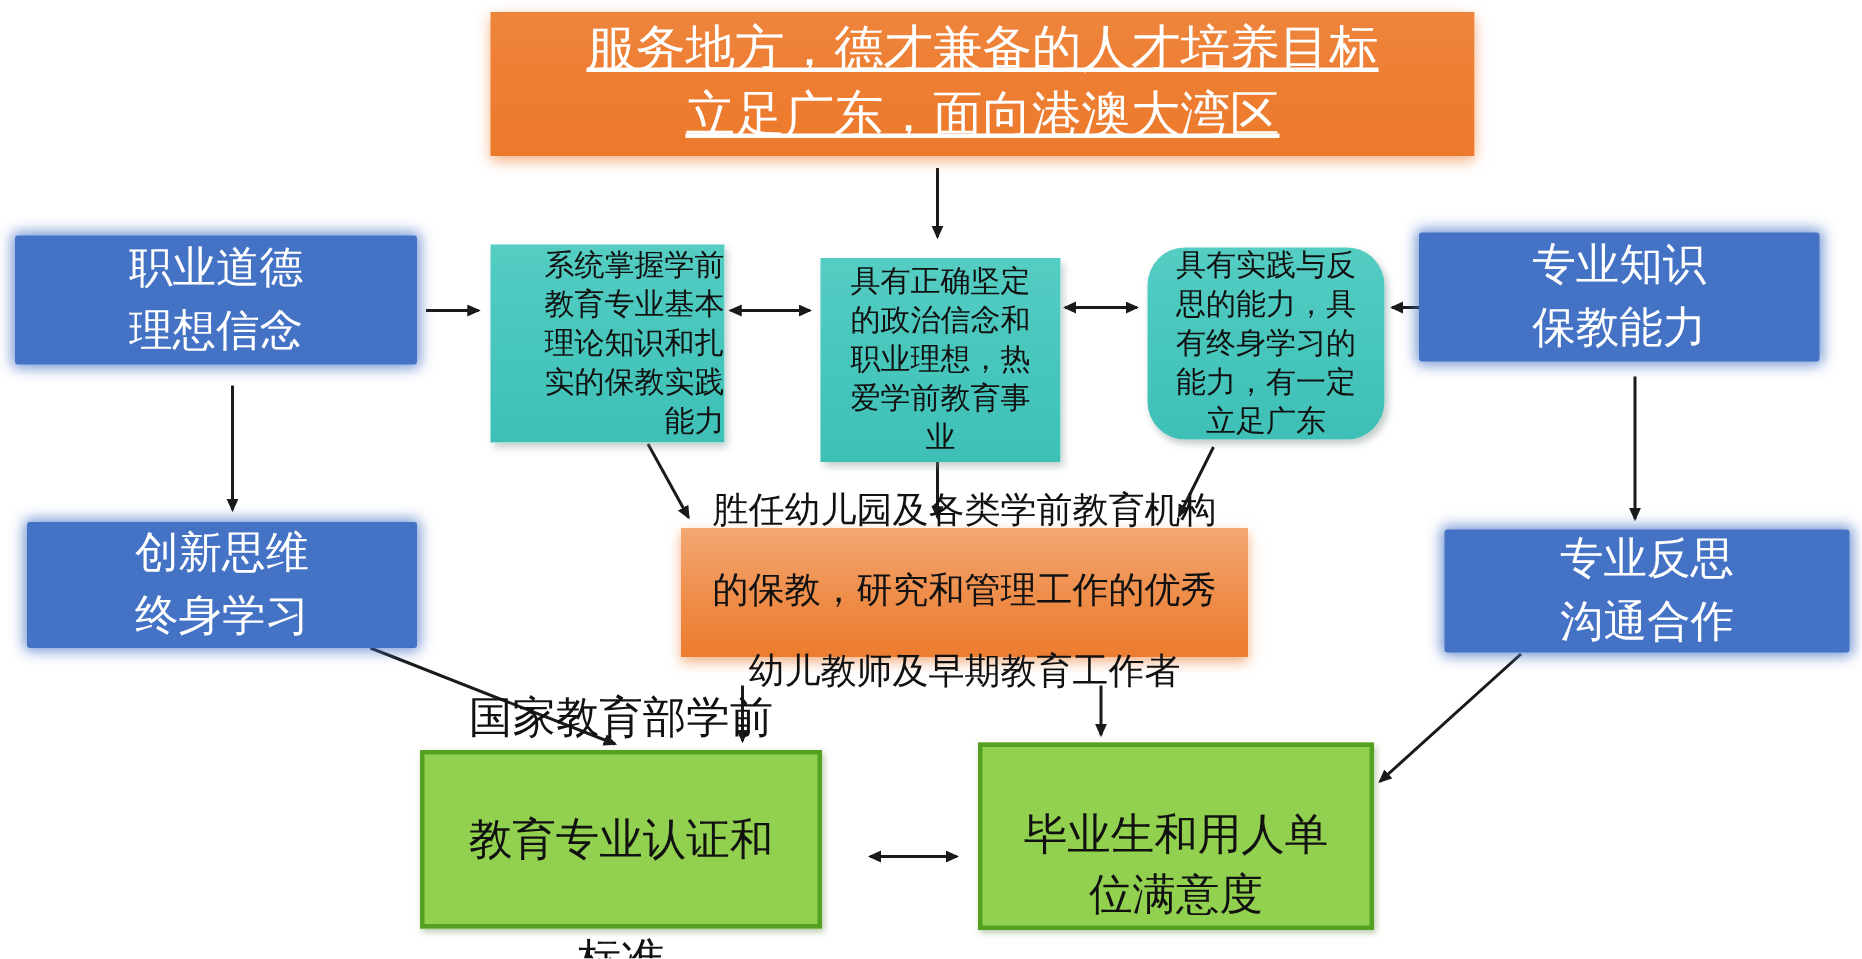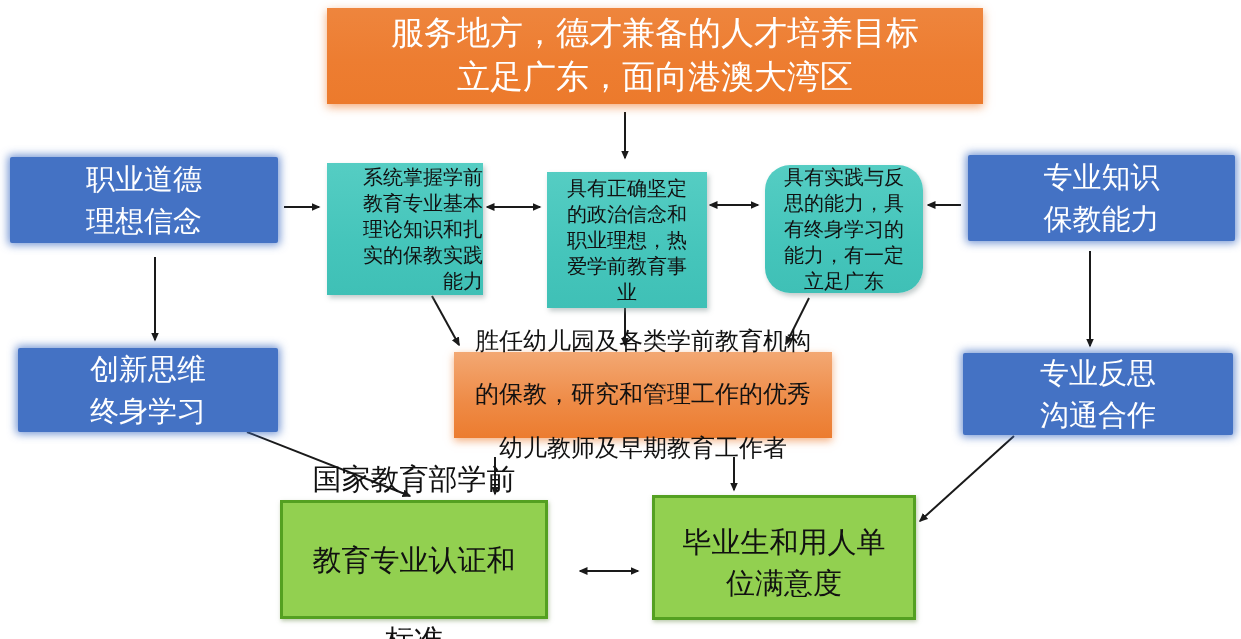--- a/index.html
+++ b/index.html
@@ -20,20 +20,21 @@
     text-align:center;
   }
   .box .line{white-space:nowrap;}
   
   .orange-banner{
     background:linear-gradient(180deg,#ee853d 0%,#ed7d31 55%,#ec7a2c 100%);
     color:#ffffff;
     font-size:33px;
     line-height:1.32;
     box-shadow:0 3px 9px rgba(237,125,49,.65);
+    text-decoration:underline;
   }
   
   .orange-center{
     background:linear-gradient(180deg,#f3a873 0%,#ee8a45 60%,#ec7c2f 100%);
     color:#111111;
     font-size:24px;
     line-height:1.38;
     box-shadow:0 3px 8px rgba(237,125,49,.6);
   }
   .blue-box{
@@ -52,21 +53,21 @@
     box-shadow:2px 3px 5px rgba(120,140,140,.45);
   }
   .green-box{
     background:#92d050;
     border:3px solid #54a021;
     color:#111111;
     font-size:29px;
     line-height:1.38;
     box-shadow:1px 2px 4px rgba(120,150,90,.5);
   }
-  .green-box.top-align{justify-content:center;padding-top:10px;}
+  .green-box.top-align{justify-content:flex-end;padding-top:10px;}
   svg.arrows{
     position:absolute;left:0;top:0;width:1241px;height:639px;
     pointer-events:none;
   }
   svg.arrows line{stroke:#1a1a1a;stroke-width:2;}
 </style>
 </head>
 <body>
 
 <div class="canvas">
@@ -105,21 +106,21 @@
   <div class="box blue-box" style="left:10px;top:157px;width:268px;height:86px;">
     <div class="line">职业道德</div>
     <div class="line">理想信念</div>
   </div>
 
   <div class="box blue-box" style="left:18px;top:348px;width:260px;height:84px;">
     <div class="line">创新思维</div>
     <div class="line">终身学习</div>
   </div>
 
-  <div class="box blue-box" style="left:968px;top:155px;width:267px;height:86px;">
+  <div class="box blue-box" style="left:946px;top:155px;width:267px;height:86px;">
     <div class="line">专业知识</div>
     <div class="line">保教能力</div>
   </div>
 
   <div class="box blue-box" style="left:963px;top:353px;width:270px;height:82px;">
     <div class="line">专业反思</div>
     <div class="line">沟通合作</div>
   </div>
 
   <div class="box teal-box" style="left:327px;top:163px;width:156px;height:132px;align-items:flex-end;">

